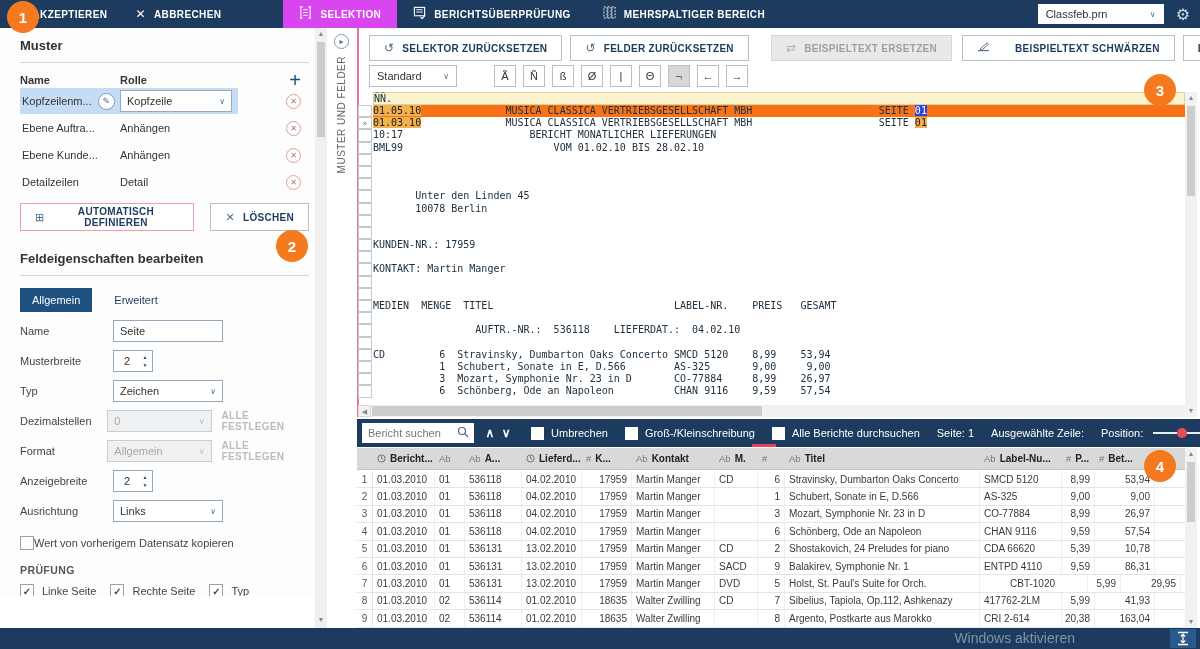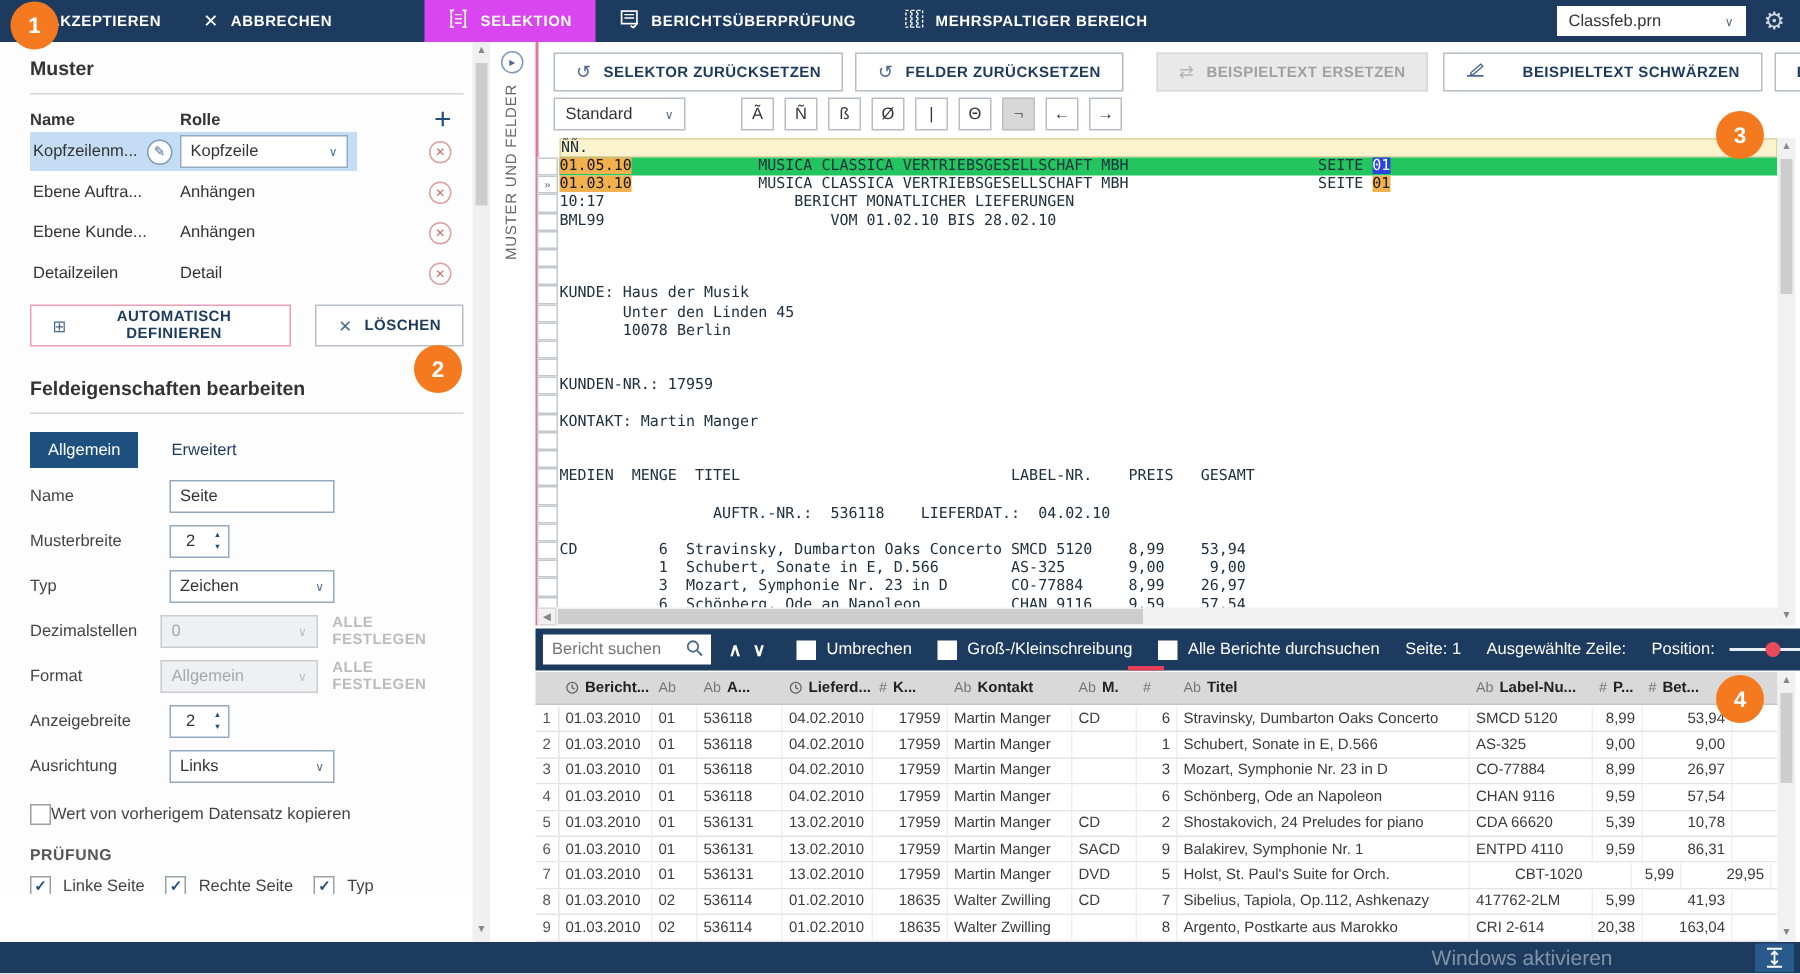--- a/index.html
+++ b/index.html
@@ -84,21 +84,21 @@
   .char-btn { width:22px; height:22px; border:1px solid #b6bfc8; background:#fff; font-size:11px; color:#333; font-family:inherit; display:flex; align-items:center; justify-content:center; }
   .char-btn.pressed { background:#d8d8d8; border-color:#c0c0c0; color:#666; }
 
   
   .report { position:absolute; left:1px; top:64px; width:827px; height:313px; overflow:hidden; font-family:"DejaVu Sans Mono", monospace; font-size:10px; color:#20313f; }
   .rline { display:flex; height:12.2px; align-items:stretch; }
   .rline.patternrow { height:13px; }
   .gutter { width:14px; border:1px solid #c3c9cf; background:#fff; margin-right:1px; flex:none; font-size:7px; color:#666; text-align:center; line-height:11px; font-family:"Liberation Sans", sans-serif; }
   .gutter.nogut { border:none; background:transparent; }
   .rtext { white-space:pre; flex:1; line-height:12.2px; }
-  .rline.cream .rtext { background:#22c55e; }
+  .rline.cream .rtext { background:#f97316; }
   .rline.patternrow .rtext { background:#fbf3cd; border:1px solid #ddd2a2; line-height:11px; }
   .hl-trap { background:#f0b14e; color:#1a1a1a; }
   .hl-sel { background:#2946d8; color:#fff; }
 
   .hscroll { position:absolute; left:1px; top:377px; width:827px; height:12px; background:#f1f1f1; }
   .hscroll .left { position:absolute; left:0; top:0; width:13px; height:12px; border:1px solid #d9d9d9; font-size:7px; color:#888; text-align:center; line-height:11px; background:#f1f1f1; }
   .hscroll .thumb { position:absolute; left:14px; top:1px; width:390px; height:10px; background:#cdcdcd; }
   .vscroll { position:absolute; right:3px; width:12px; background:#f1f1f1; }
   .vscroll.rep { top:64px; height:325px; }
   .vscroll.grid { top:420px; height:180px; }
@@ -429,24 +429,20 @@
           <span class="gutter"></span>
           <span class="rtext"></span>
         </div>
         <div class="rline">
           <span class="gutter"></span>
           <span class="rtext"></span>
         </div>
         <div class="rline">
           <span class="gutter"></span>
           <span class="rtext"></span>
-        </div>
-        <div class="rline">
-          <span class="gutter"></span>
-          <span class="rtext"><span>KUNDE: Haus der Musik</span></span>
         </div>
         <div class="rline">
           <span class="gutter"></span>
           <span class="rtext"><span>       Unter den Linden 45</span></span>
         </div>
         <div class="rline">
           <span class="gutter"></span>
           <span class="rtext"><span>       10078 Berlin</span></span>
         </div>
         <div class="rline">

